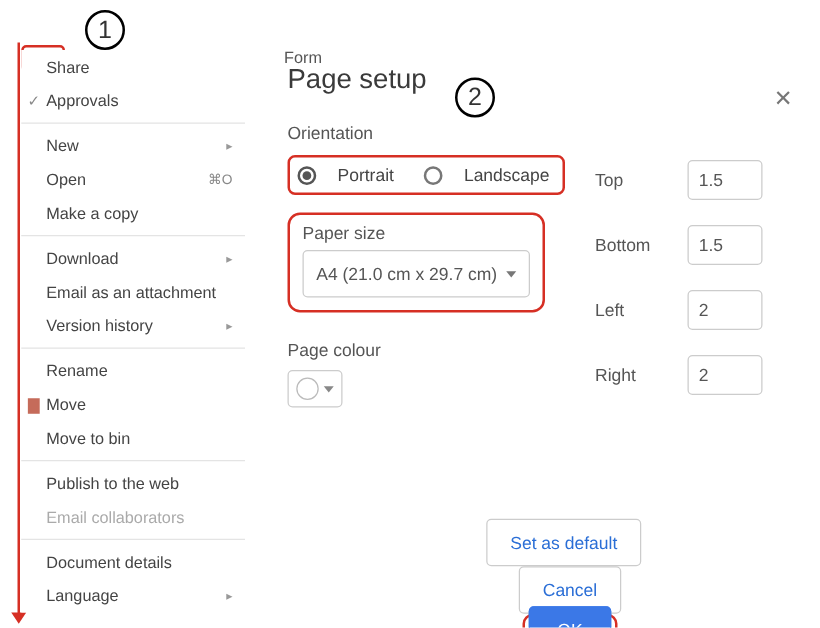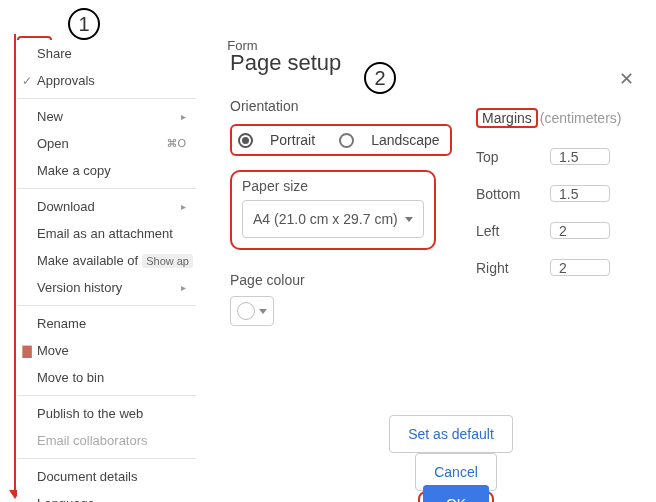--- a/index.html
+++ b/index.html
@@ -214,21 +214,21 @@
   .margins-word {
     border: 2px solid #d62f24;
     border-radius: 4px;
     padding: 0 4px;
     color: #444;
   }
   .margins-unit { color: #999; }
   .mrow { display: flex; align-items: center; margin-top: 20px; gap: 14px; }
   .mrow label { width: 60px; }
   .mrow input {
-    width: 60px; height: 17px;
+    width: 60px; height: 32px;
     border: 1px solid #ccc; border-radius: 4px;
     padding: 0 8px; font-size: 14px; color: #555;
     font-family: inherit;
   }
 
   
   .btnrow {
     position: absolute;
     top: 415px; left: 256px;
     width: 390px;
@@ -295,24 +295,20 @@
   <div class="mi">
       <span>Make a copy</span>
     </div>
   <div class="sep"></div>
   <div class="mi">
       <span>Download</span>
       <span class="tri">▸</span>
     </div>
   <div class="mi">
       <span>Email as an attachment</span>
-    </div>
-  <div class="mi">
-      <span>Make available of</span>
-      <span class="showap">Show ap</span>
     </div>
   <div class="mi">
       <span>Version history</span>
       <span class="tri">▸</span>
     </div>
   <div class="sep"></div>
   <div class="mi">
       <span>Rename</span>
     </div>
   <div class="mi">
@@ -369,24 +365,20 @@
   <div class="sect-label" style="">Page colour</div>
   <div class="colour-swatch">
     <span class="swatch-circ"></span>
     <span class="caret"></span>
   </div>
 </div>
 
 <div class="circ c2">2</div>
 
 <div class="margins-col">
-  <div class="margins-hdr">
-    <span class="margins-word">Margins</span>
-    <span class="margins-unit">(centimeters)</span>
-  </div>
   <div class="mrow">
       <label>Top</label>
       <input value="1.5" style="">
     </div>
   <div class="mrow">
       <label>Bottom</label>
       <input value="1.5" style="">
     </div>
   <div class="mrow">
       <label>Left</label>

